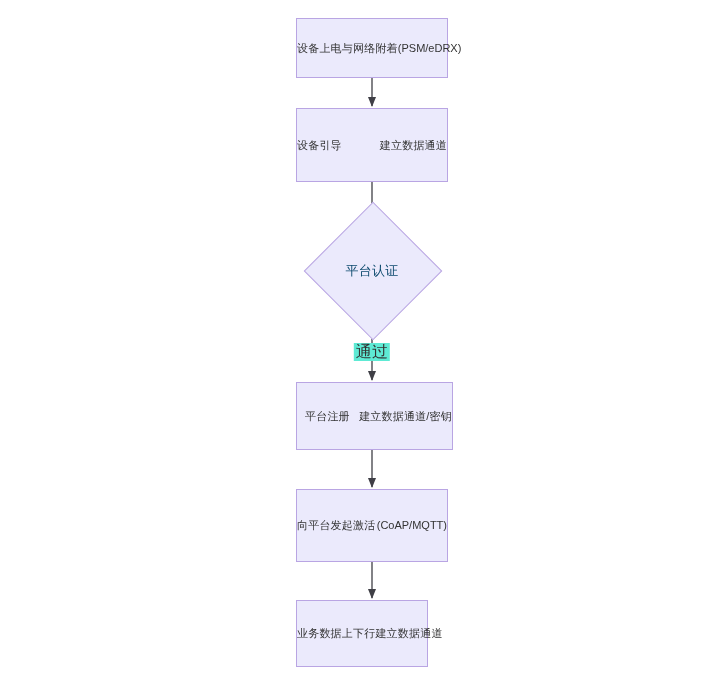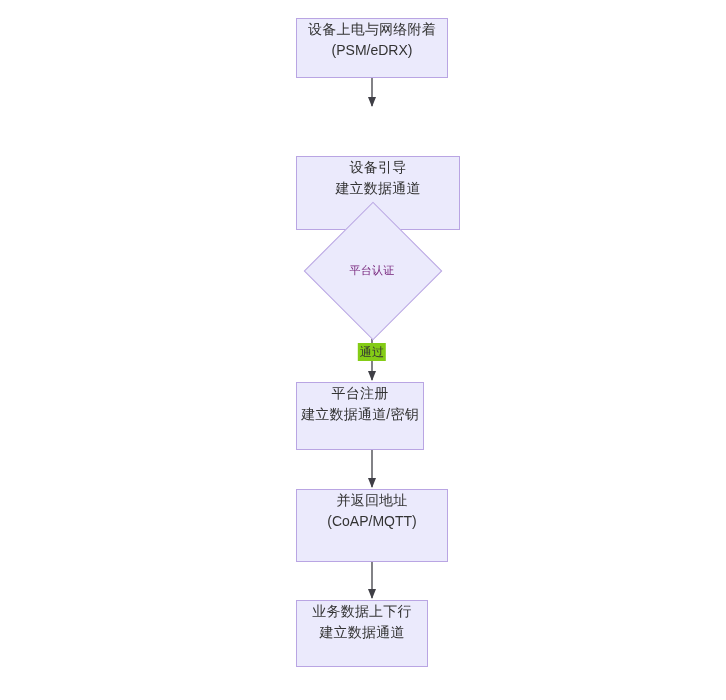--- a/index.html
+++ b/index.html
@@ -33,25 +33,24 @@
     pointer-events: none;
   }
 
   
   .node {
     position: absolute;
     box-sizing: border-box;
     background: #ebeafc;
     border: 1px solid #b9a5e3;
     display: flex;
-    flex-direction: column;
     align-items: center;
-    justify-content: flex-start;
+    justify-content: space-between;
     color: #333333;
-    font-size: 14px;
+    font-size: 11px;
     line-height: 21px;
     white-space: nowrap;
     letter-spacing: 0.2px;
   }
   .node .line {
     display: block;
   }
   .node .line-ascii {
     letter-spacing: 0;
   }
@@ -73,33 +72,33 @@
   }
   .decision .diamond-label {
     position: absolute;
     left: 0;
     top: 0;
     width: 100%;
     height: 100%;
     display: flex;
     align-items: center;
     justify-content: center;
-    color: #701a75;
-    font-size: 11px;
+    color: #0c4a6e;
+    font-size: 13px;
     line-height: 21px;
     white-space: nowrap;
     letter-spacing: 0.2px;
   }
 
   
   .edge-label {
     position: absolute;
-    background: #84cc16;
+    background: #5eead4;
     color: #333333;
-    font-size: 12px;
+    font-size: 16px;
     line-height: 16px;
     padding: 1px 2px;
     white-space: nowrap;
     transform: translateX(-50%);
     letter-spacing: 0.2px;
   }
 </style>
 </head>
 <body>
 
@@ -121,39 +120,39 @@
     <line x1="372" y1="450" x2="372" y2="487" stroke="#3f3f46" stroke-width="1.3" marker-end="url(#arrowhead)"></line>
 
     <line x1="372" y1="562" x2="372" y2="598" stroke="#3f3f46" stroke-width="1.3" marker-end="url(#arrowhead)"></line>
   </svg>
 
   <div class="node" style="left:296px; top:18px; width:152px; height:60px;">
     <span class="line">设备上电与网络附着</span>
     <span class="line line-ascii">(PSM/eDRX)</span>
   </div>
 
-  <div class="node" style="left:296px; top:108px; width:164px; height:74px;margin-top:48px;">
+  <div class="node" style="left:296px; top:108px; width:152px; height:74px;">
     <span class="line">设备引导</span>
     <span class="line">建立数据通道</span>
   </div>
 
   <div class="decision" style="left:324px; top:222px; width:96px; height:96px;">
     <div class="diamond-shape"></div>
     <div class="diamond-label">平台认证</div>
   </div>
 
   <div class="edge-label" style="left:372px; top:343px;">通过</div>
 
-  <div class="node" style="left:296px; top:382px; width:128px; height:68px;">
+  <div class="node" style="left:296px; top:382px; width:157px; height:68px;padding-left:8px;">
     <span class="line">平台注册</span>
     <span class="line">建立数据通道/密钥</span>
   </div>
 
   <div class="node" style="left:296px; top:489px; width:152px; height:73px;">
-    <span class="line">并返回地址</span>
+    <span class="line">向平台发起激活</span>
     <span class="line line-ascii">(CoAP/MQTT)</span>
   </div>
 
   <div class="node" style="left:296px; top:600px; width:132px; height:67px;">
     <span class="line">业务数据上下行</span>
     <span class="line">建立数据通道</span>
   </div>
 
 </div>
 

